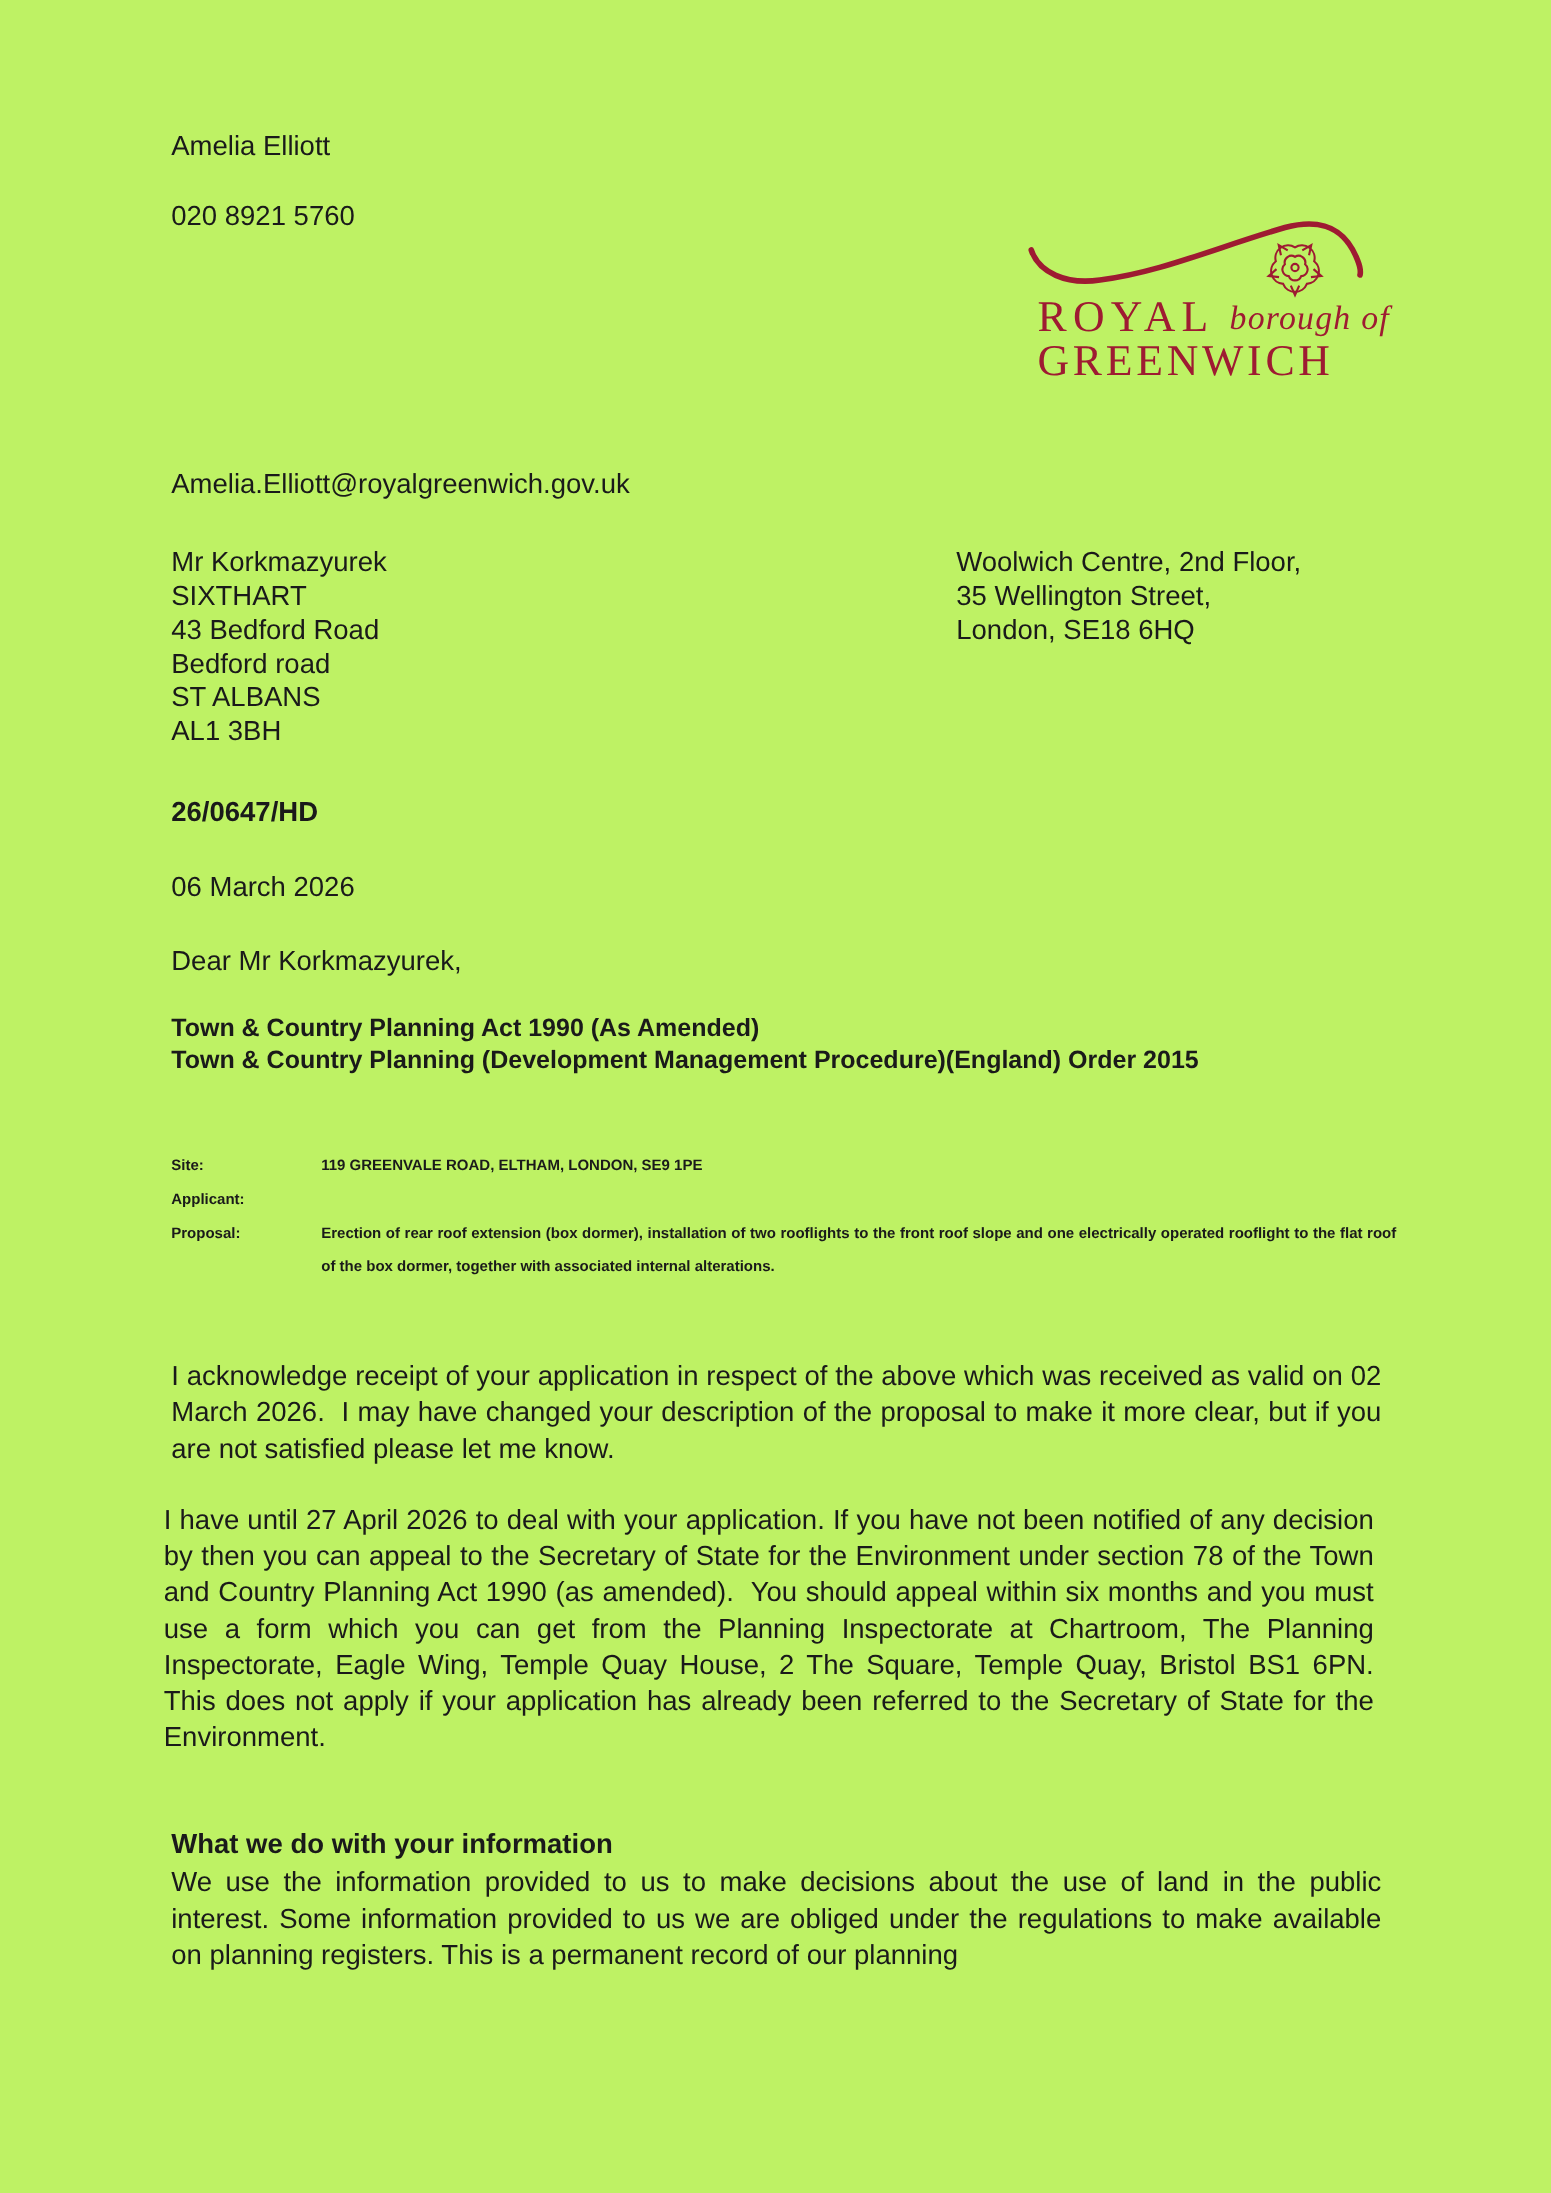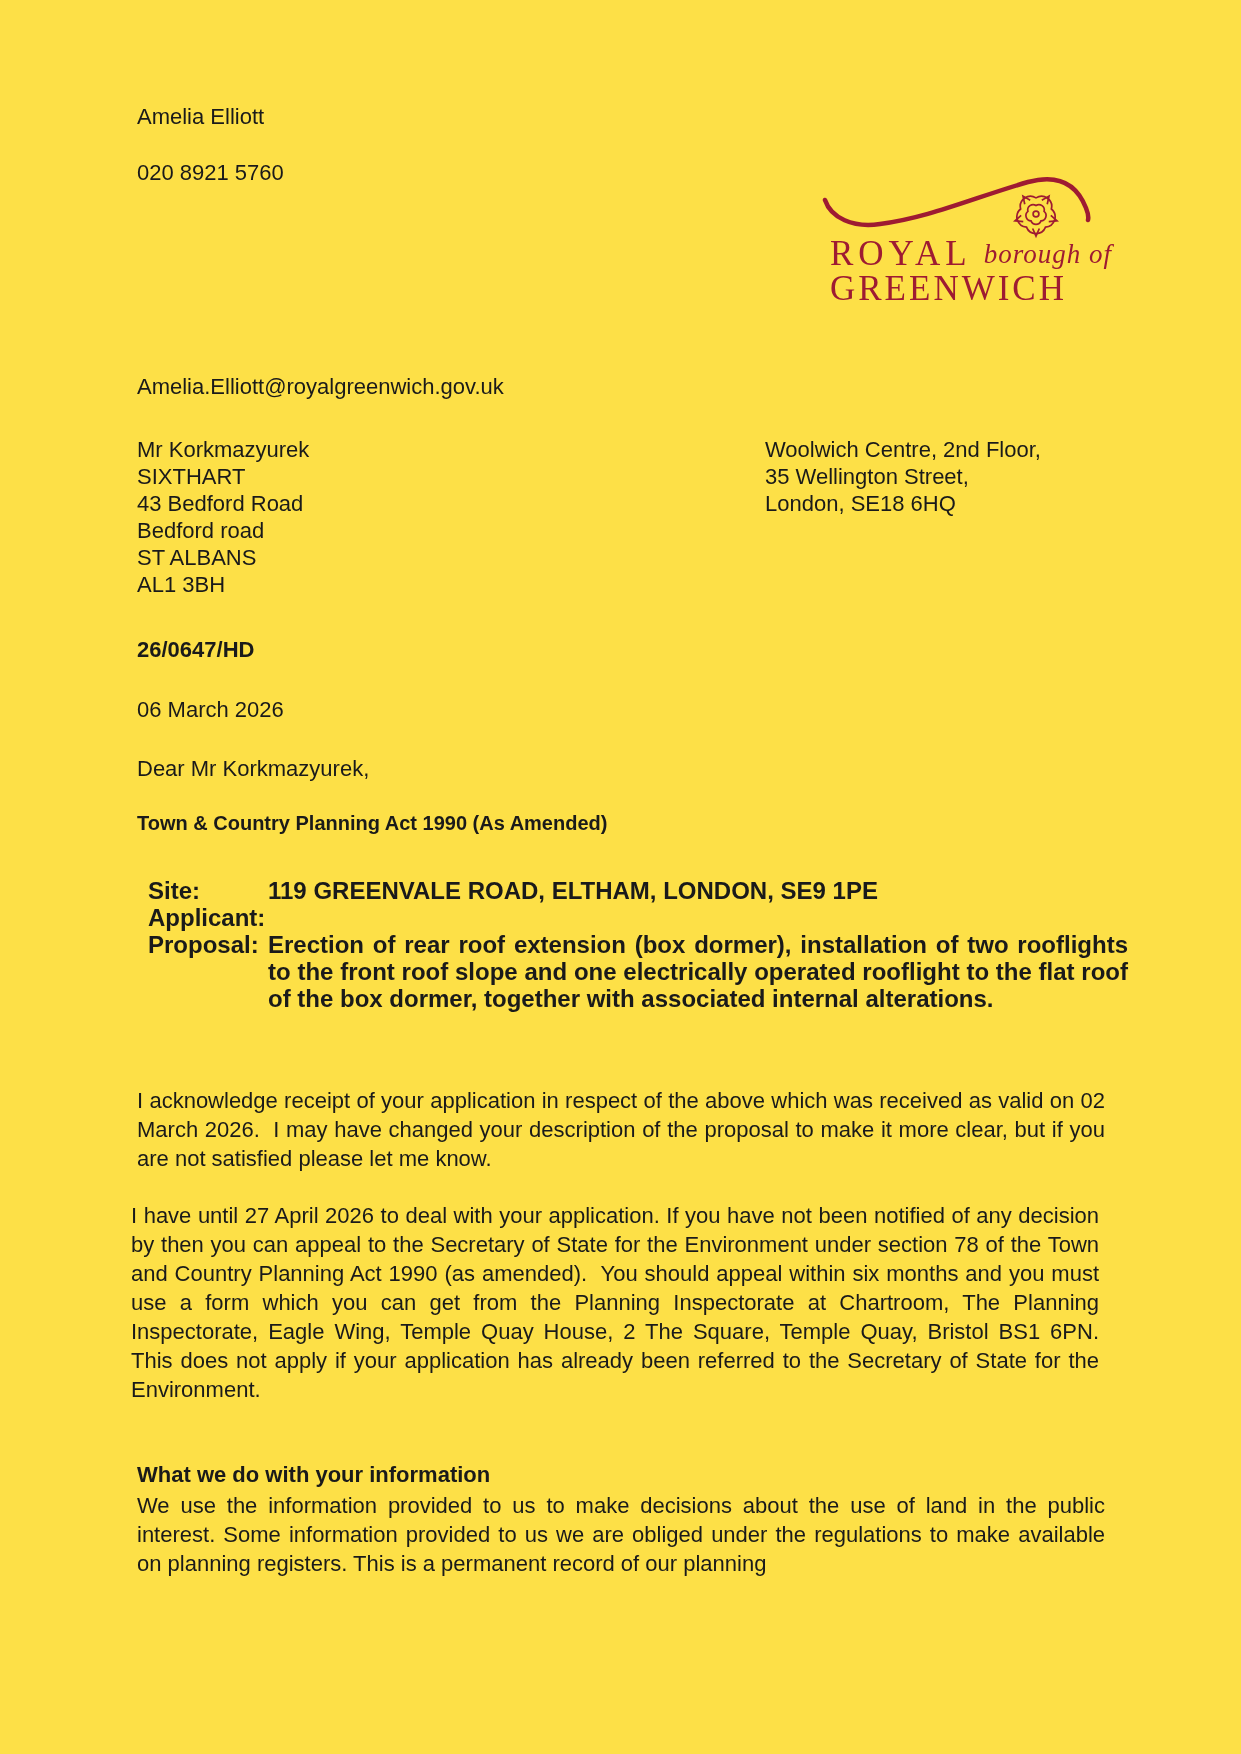--- a/index.html
+++ b/index.html
@@ -1,20 +1,20 @@
 <!DOCTYPE html>
 <html><head>
 <meta charset="utf-8">
 <style>
   * { margin:0; padding:0; box-sizing:border-box; }
   html,body { background:#ffffff; }
   .page {
     position:relative;
     width:1241px; height:1754px;
-    background:#fde047;
+    background:#bef264;
     font-family:"Liberation Sans", sans-serif;
     color:#1a1a1a;
     overflow:hidden;
   }
   .abs { position:absolute; }
   .t22 { font-size:22px; line-height:27px; }
   .bold { font-weight:bold; }
   .just { text-align:justify; white-space:pre-wrap; }
 
   .sender-name  { left:137px; top:103px; }
@@ -38,21 +38,21 @@
 
   .recipient   { left:137px; top:436px; }
   .directorate { left:765px; top:436px; width:315px; }
 
   .ref        { left:137px; top:636px; }
   .date-line  { left:137px; top:696px; }
   .salutation { left:137px; top:755px; }
 
   .legislation { left:137px; top:811px; font-size:20px; font-weight:bold; line-height:25px; white-space:nowrap; }
 
-  .application { left:137px; top:877px; width:985px; font-size:24px; line-height:27px;margin-left:11px; }
+  .application { left:137px; top:919px; width:985px; font-size:12px; line-height:27px; }
   .app-row { display:flex; }
   .app-label { width:120px; flex:0 0 120px; font-weight:bold; }
   .app-value { width:860px; }
   .app-value.vbold { font-weight:bold; }
   .app-value.just { text-align:justify; }
 
   .p1 { left:137px; top:1086px; width:968px; }
   .p2 { left:131px; top:1201px; width:968px; }
   .info-heading { left:137px; top:1461px; }
   .p3 { left:137px; top:1491px; width:968px; }
@@ -103,20 +103,21 @@
     <div>35 Wellington Street,</div>
     <div>London, SE18 6HQ</div>
   </div>
 
   <div class="abs t22 bold ref">26/0647/HD</div>
   <div class="abs t22 date-line">06 March 2026</div>
   <div class="abs t22 salutation">Dear Mr Korkmazyurek,</div>
 
   <div class="abs legislation">
     <div>Town &amp; Country Planning Act 1990 (As Amended)</div>
+    <div>Town &amp; Country Planning (Development Management Procedure)(England) Order 2015</div>
   </div>
 
   <div class="abs application">
     <div class="app-row">
       <div class="app-label">Site:</div>
       <div class="app-value vbold">119 GREENVALE ROAD, ELTHAM, LONDON, SE9 1PE</div>
     </div>
     <div class="app-row">
       <div class="app-label">Applicant:</div>
     </div>

